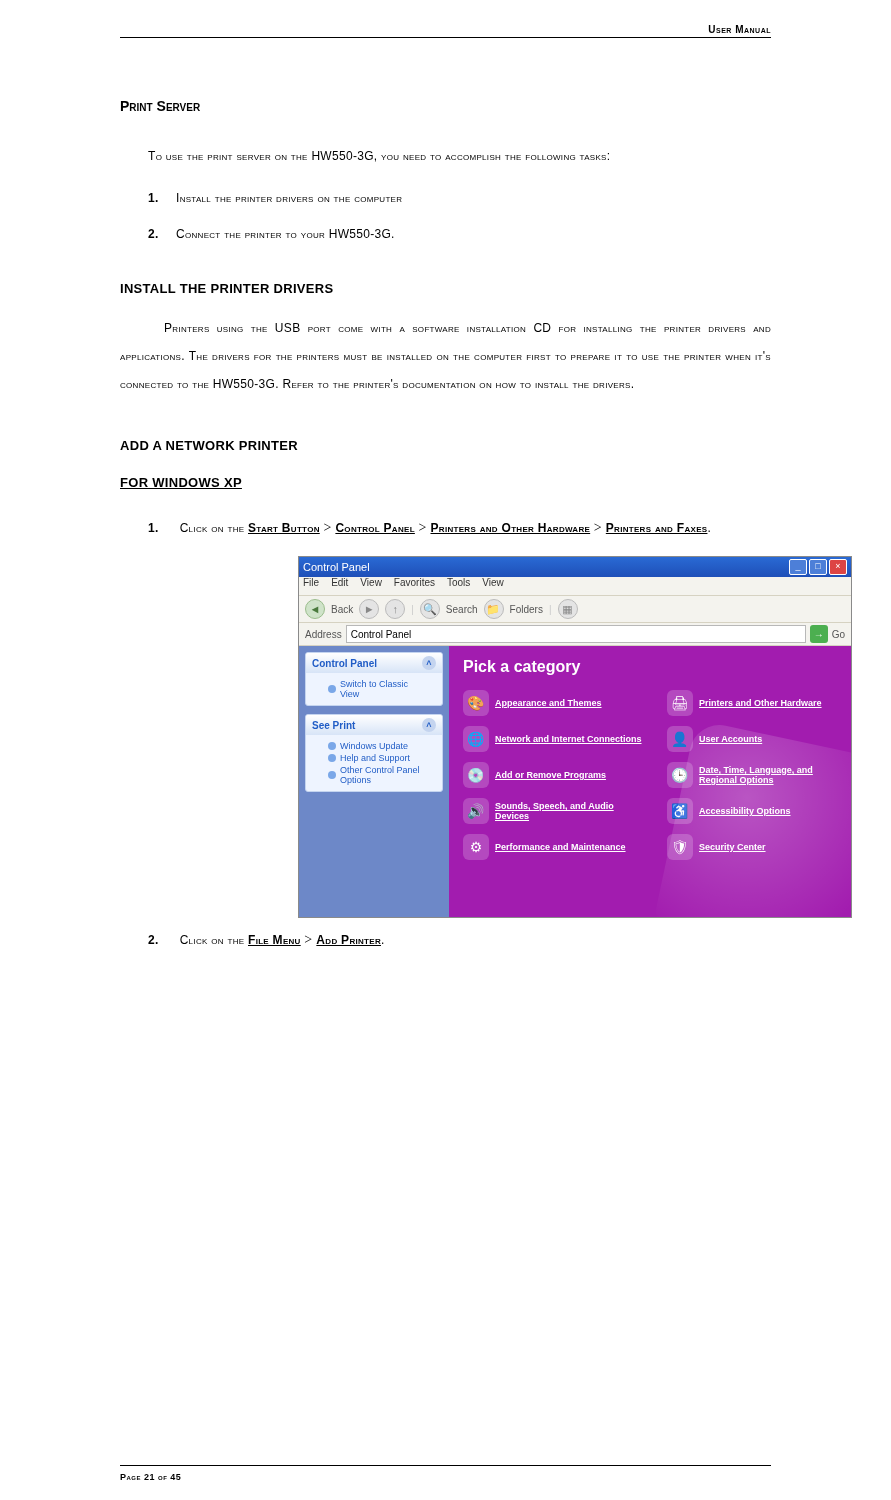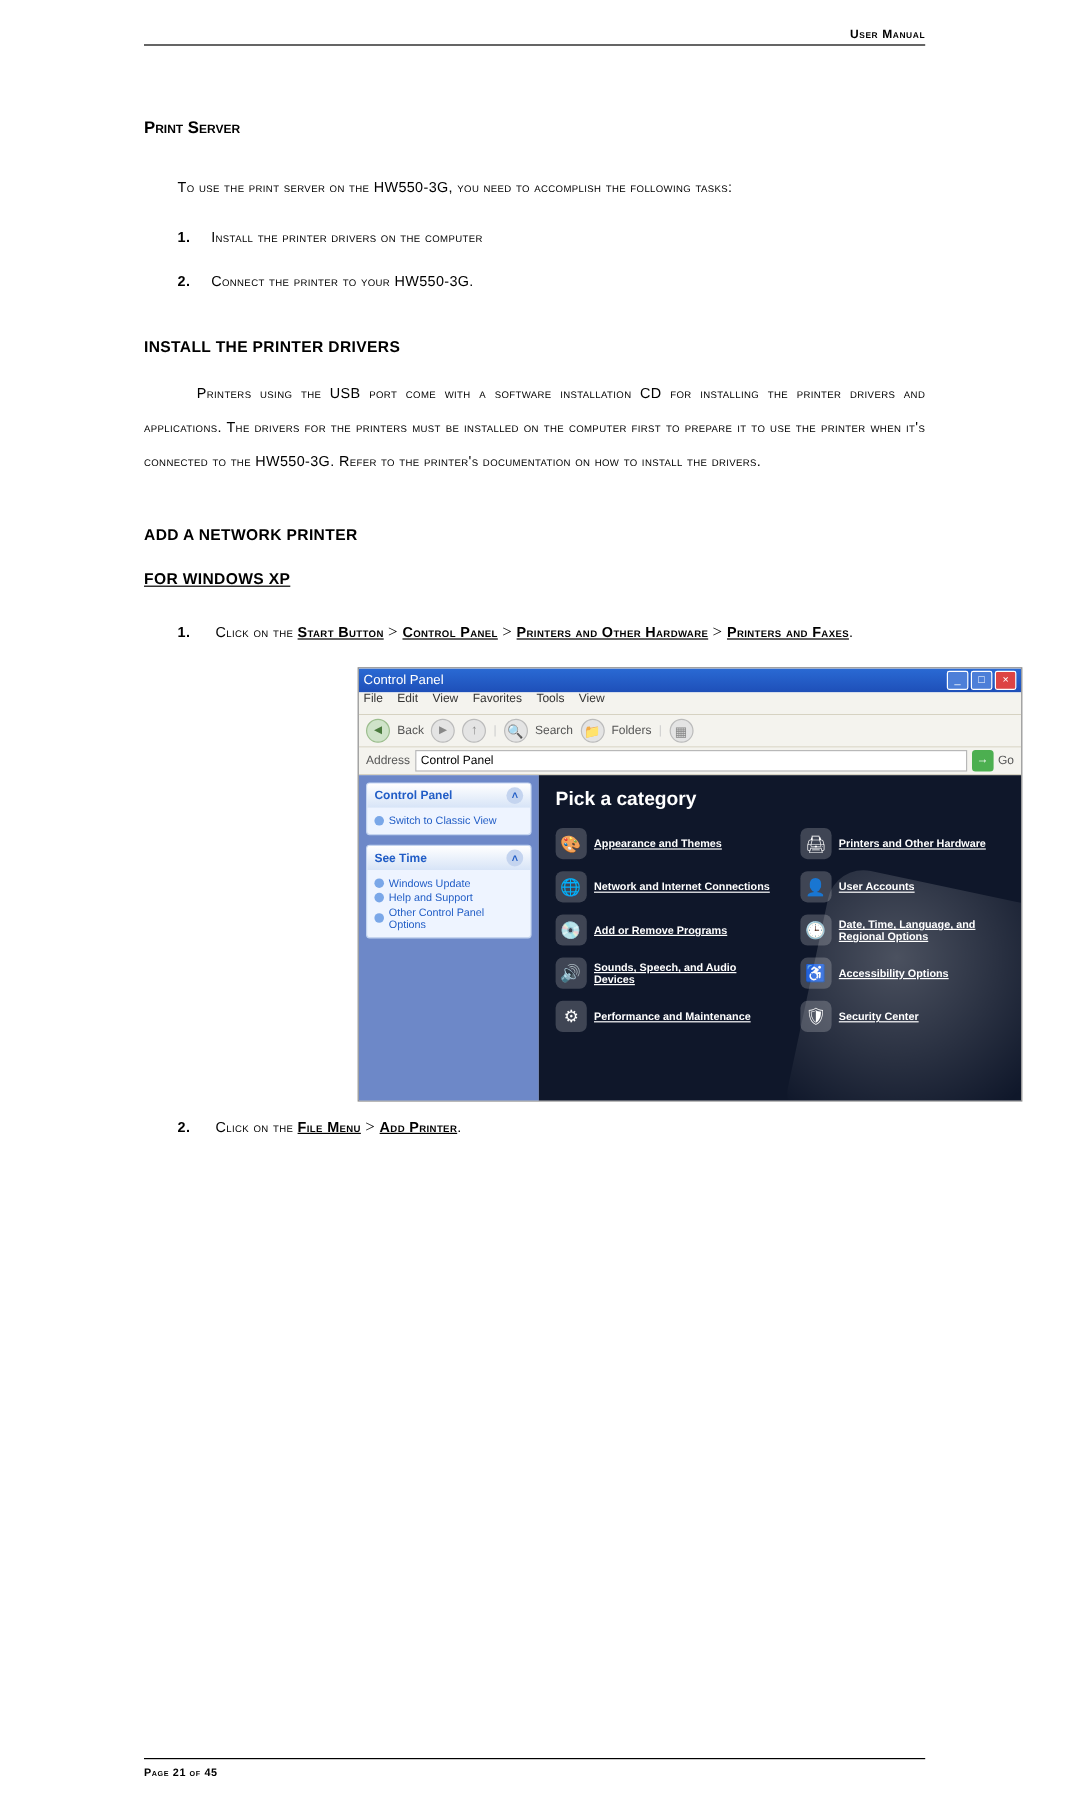--- a/index.html
+++ b/index.html
@@ -135,24 +135,24 @@
   .addrbar input{flex:1;height:16px;font-size:10px;border:1px solid #b8b8b8;padding:0 4px;}
   .go-btn{width:18px;height:18px;background:#4caf50;border-radius:3px;color:#fff;font-size:10px;text-align:center;line-height:18px;}
   .cp-body{display:flex;height:274px;}
   .sidebar{
     width:138px;background:#6d88c8;display:flex;flex-direction:column;gap:8px;padding:6px;font-size:9px;
   }
   .side-box{background:#eef4ff;border:1px solid #c4d4ef;border-radius:3px;overflow:hidden;}
   .side-box .sb-h{background:linear-gradient(#fff,#d7e4f7);color:#215dc6;font-weight:bold;font-size:10px;padding:3px 6px;display:flex;justify-content:space-between;align-items:center;}
   .sb-h .chev{width:14px;height:14px;border-radius:50%;background:#c4d4ef;color:#215dc6;text-align:center;line-height:14px;font-size:9px;}
   .side-box .sb-b{padding:4px 6px;color:#215dc6;}
-  .side-box .sb-b div{margin:2px 0;display:flex;gap:4px;align-items:center;}
+  .side-box .sb-b div{margin:2px 16px;display:flex;gap:4px;align-items:center;}
   .bullet{width:8px;height:8px;border-radius:50%;background:#7aa7e8;flex:none;}
   .main-pane{
-    flex:1;background:#0f172a;position:relative;color:#fff;overflow:hidden;
+    flex:1;background:#a21caf;position:relative;color:#fff;overflow:hidden;
   }
   .main-pane::after{
     content:"";
     position:absolute;right:-40px;bottom:-40px;width:220px;height:220px;
     background:radial-gradient(circle at 30% 30%, rgba(255,255,255,.25), rgba(255,255,255,0) 70%);
     transform:rotate(12deg);
     border-radius:30px;
   }
   .pick-title{font-size:16px;font-weight:bold;margin:12px 0 14px 14px;color:#fff;}
   .cat-grid{display:grid;grid-template-columns:repeat(2, 180px);gap:10px 24px;margin-left:14px;font-size:9px;}
@@ -247,21 +247,21 @@
           </div>
           <div class="sb-b">
             <div>
                 <span class="bullet"></span>
                 <span>Switch to Classic View</span>
               </div>
           </div>
         </div>
         <div class="side-box">
           <div class="sb-h">
-            <span>See Time</span>
+            <span>See Print</span>
             <span class="chev">˄</span>
           </div>
           <div class="sb-b">
             <div>
                 <span class="bullet"></span>
                 <span>Windows Update</span>
               </div>
             <div>
                 <span class="bullet"></span>
                 <span>Help and Support</span>

